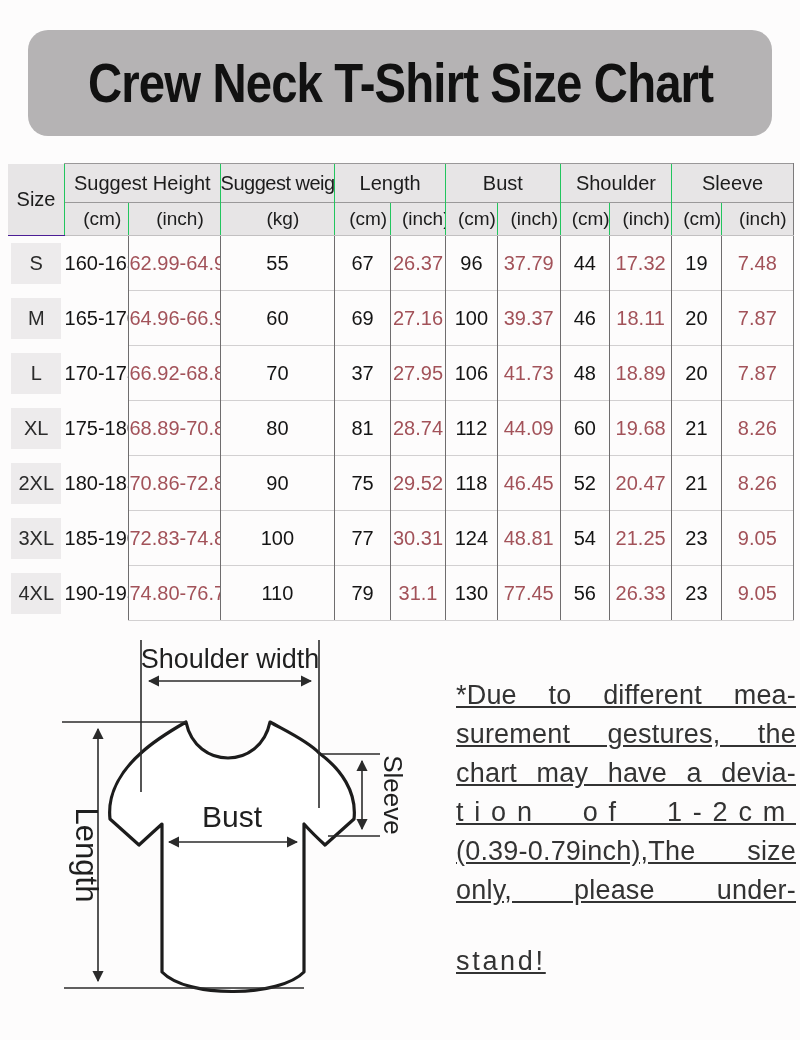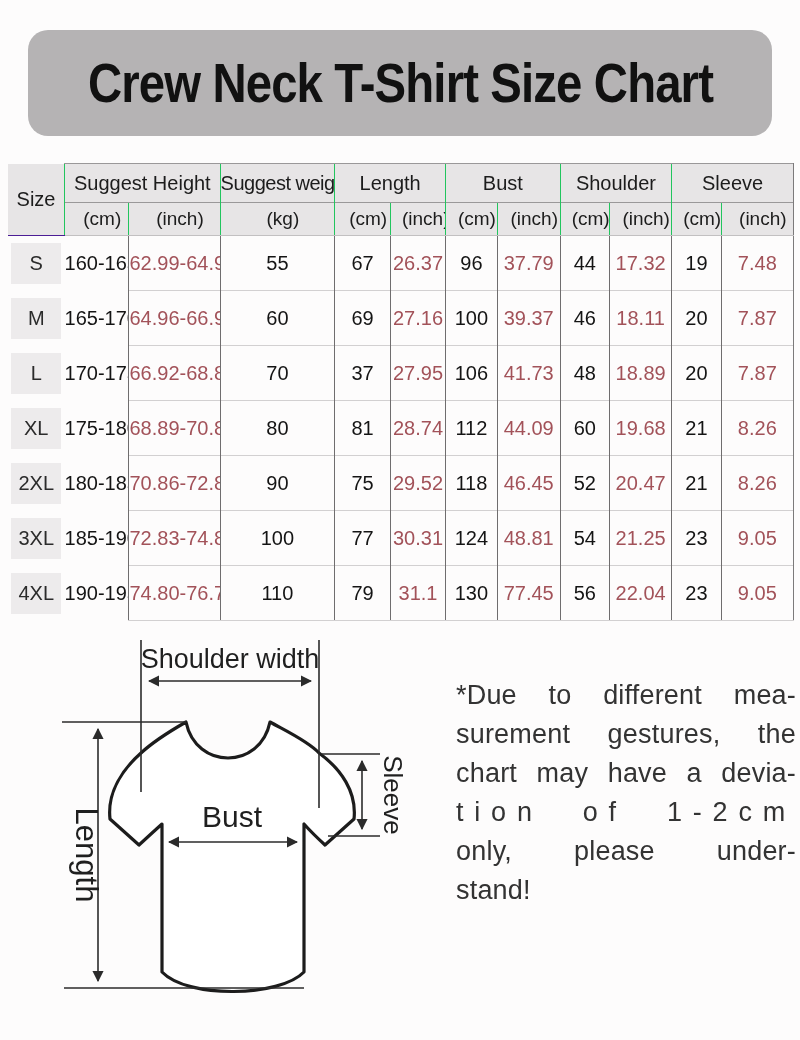--- a/index.html
+++ b/index.html
@@ -46,21 +46,21 @@
     width:50px;height:41px;margin:0 auto;background:#edebec;
     display:flex;align-items:center;justify-content:center;
     font-size:20px;color:#2b2b2b;
   }
   
   .diagram{position:absolute;left:20px;top:620px;width:420px;height:420px;}
   .diagram text{font-family:"Liberation Sans",sans-serif;fill:#1f1f1f;}
   
   .note{
     position:absolute;left:456px;top:676px;width:340px;
-    font-size:27px;line-height:39px;color:#333333;letter-spacing:0.2px;
+    font-size:27px;line-height:39px;color:#333333;letter-spacing:0.2px;text-decoration:underline;
   }
   .note-line{text-align:justify;text-align-last:justify;}
   .note-line:nth-child(4){letter-spacing:0.40em;}
   .note-line:nth-child(7){letter-spacing:0.10em;margin-top:32px;}
   .note-line:last-child{text-align:center;text-align-last:left;}
 </style>
 </head>
 <body>
 
 <div class="page">
@@ -210,21 +210,21 @@
             <div class="chip">4XL</div>
           </td>
           <td class="cm">190-195</td>
           <td class="in">74.80-76.77</td>
           <td class="kg">110</td>
           <td class="cm">79</td>
           <td class="in">31.1</td>
           <td class="cm">130</td>
           <td class="in">77.45</td>
           <td class="cm">56</td>
-          <td class="in">22.04</td>
+          <td class="in">26.33</td>
           <td class="cm">23</td>
           <td class="in last">9.05</td>
         </tr>
       </tbody>
   </table>
 
   <svg class="diagram" viewBox="0 0 420 420">
     <defs>
       <marker id="ah" viewBox="0 0 10 10" refX="9" refY="5" markerWidth="7" markerHeight="7" orient="auto-start-reverse">
         <path d="M0,0 L10,5 L0,10 z" fill="#2b2b2b"></path>
@@ -253,17 +253,18 @@
 
     <text x="212" y="207" text-anchor="middle" font-size="30">Bust</text>
     <line x1="149" y1="222" x2="277" y2="222" stroke="#2b2b2b" stroke-width="1.6" marker-start="url(#ah)" marker-end="url(#ah)"></line>
   </svg>
 
   <div class="note" id="note-block">
       <div class="note-line">*Due to different mea-</div>
       <div class="note-line">surement gestures, the</div>
       <div class="note-line">chart may have a devia-</div>
       <div class="note-line">tion of 1-2cm</div>
+      <div class="note-line">(0.39-0.79inch),The size</div>
       <div class="note-line">only, please under-</div>
       <div class="note-line">stand!</div>
     </div>
 
 </div>
 
 </body></html>

